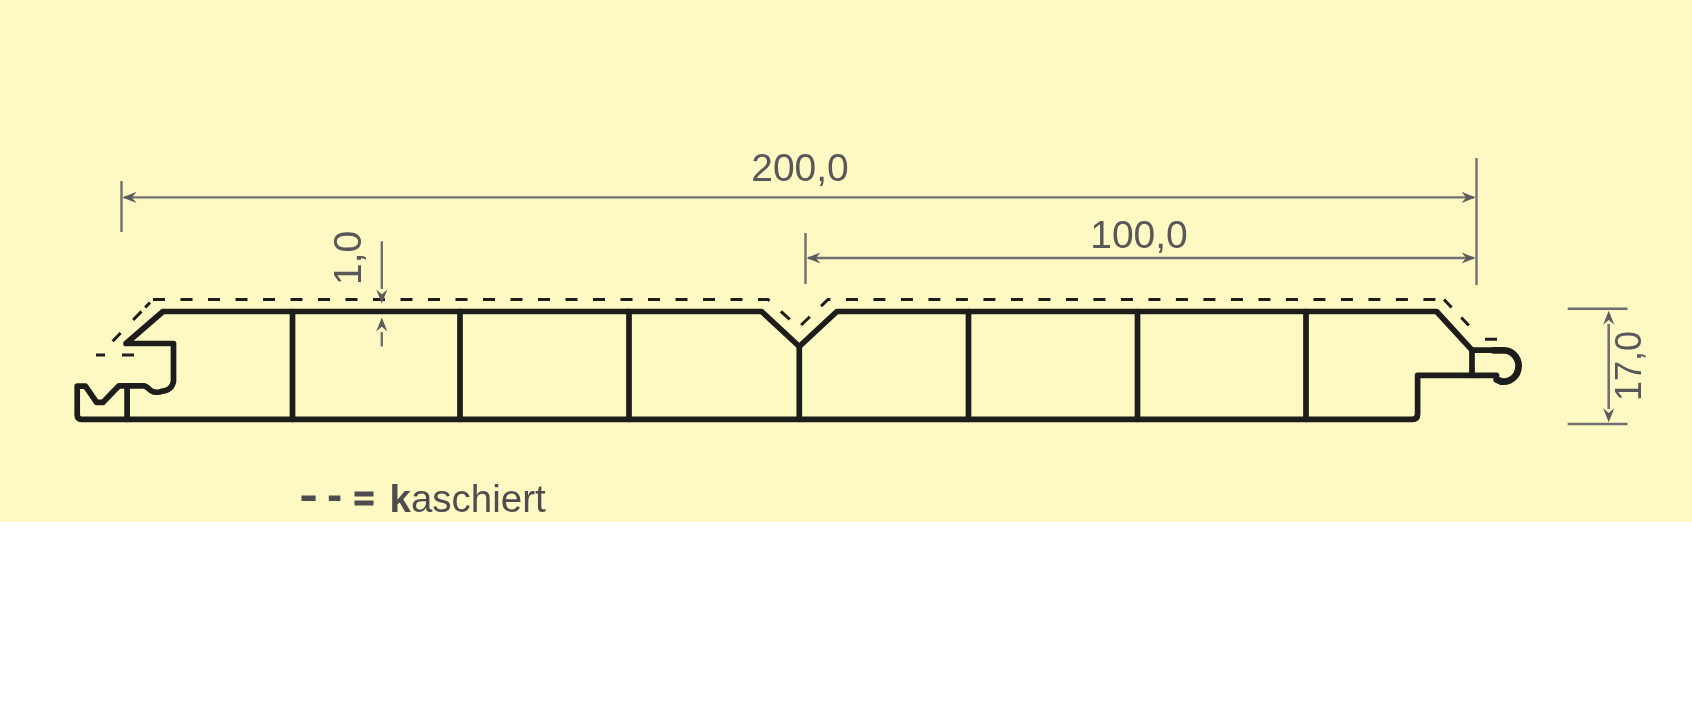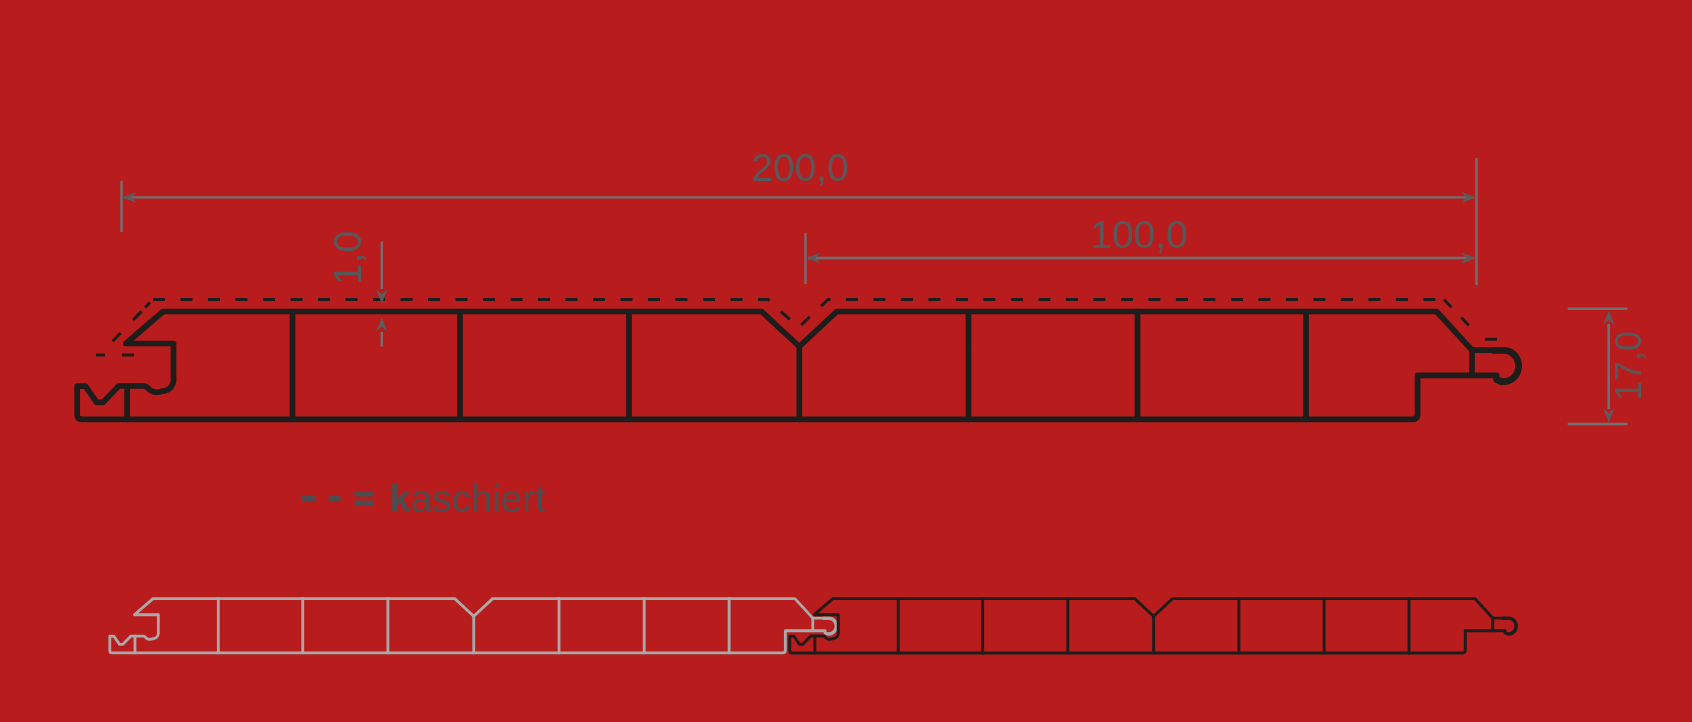--- a/index.html
+++ b/index.html
@@ -1,16 +1,16 @@
 <!DOCTYPE html>
 <html><head>
 <meta charset="utf-8">
 <style>
   html,body{margin:0;padding:0;background:#ffffff;}
-  .wrap{width:1692px;height:722px;position:relative;background:#b91c1c;overflow:hidden;text-align:right;}
+  .wrap{width:1692px;height:522px;position:relative;background:#fef9c3;overflow:hidden;text-align:right;}
   text{font-family:"Liberation Sans", sans-serif;}
 </style>
 </head>
 <body>
 <div class="wrap">
 <svg width="1692" height="722" viewBox="0 0 1692 722" xmlns="http://www.w3.org/2000/svg">
 <defs>
 
 <g id="prof" fill="none" stroke-linejoin="round" stroke-linecap="round">
 

